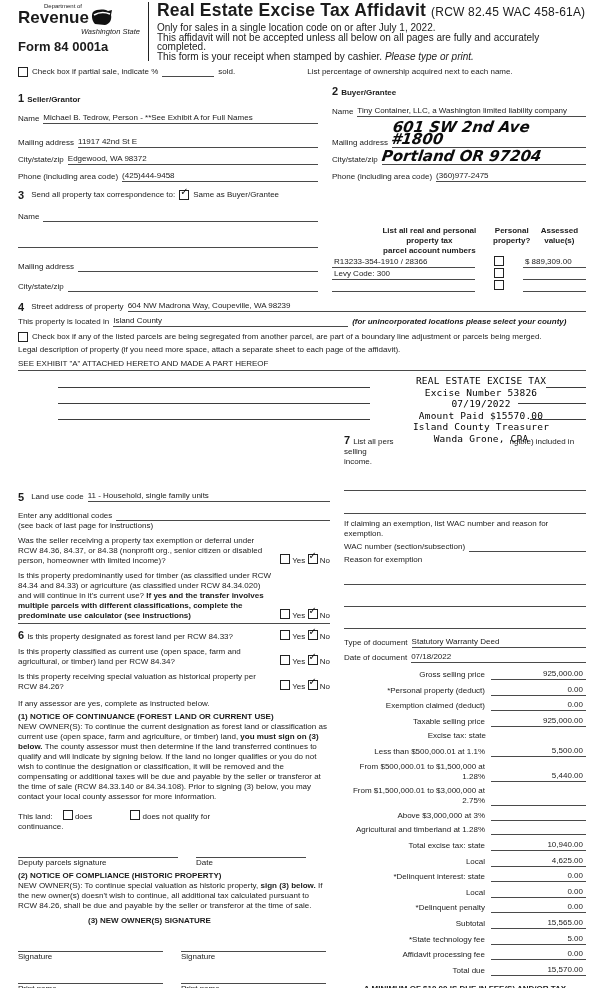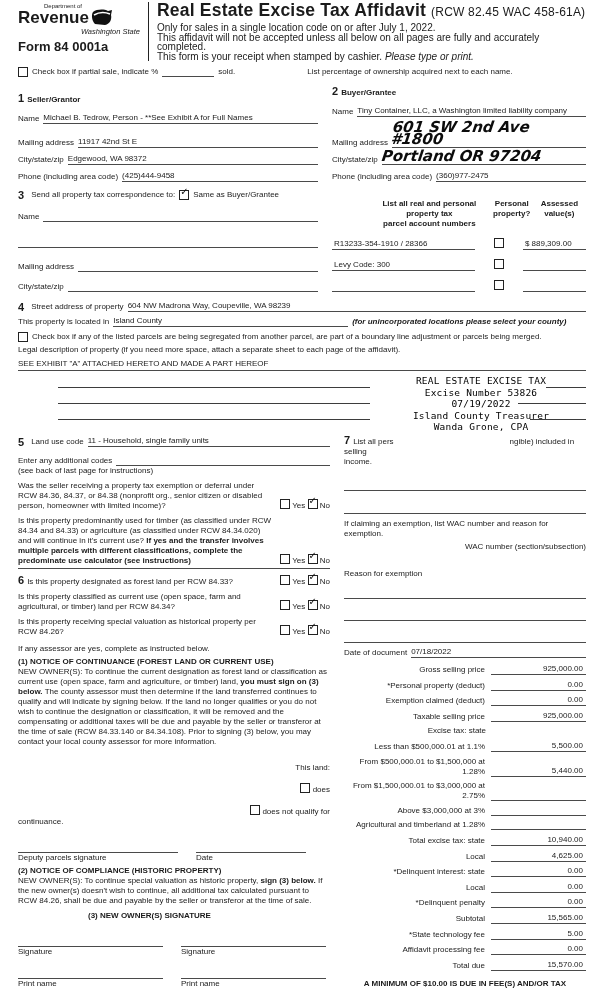--- a/index.html
+++ b/index.html
@@ -30,21 +30,21 @@
   
   .cols{display:flex;gap:14px;align-items:flex-end;}
   .lcol{width:300px;flex:none;}
   .rcol{flex:1;min-width:0;}
   .secno{font-size:11px;font-weight:bold;margin-right:3px;}
   .secttl{font-weight:bold;}
   .frow{display:flex;align-items:flex-end;gap:4px;margin-top:6px;}
   
   .phead{display:flex;text-align:center;font-weight:bold;margin-top:4px;margin-left:36px;}
   .ph1{width:152px;}.ph2{width:52px;}.ph3{width:66px;}
-  .prow{display:flex;align-items:flex-end;margin-top:9px;}
+  .prow{display:flex;align-items:flex-end;}
   .pnum{width:152px;padding-left:2px;}
   .pcbc{width:52px;text-align:center;align-self:center;}
   .pval{width:66px;padding-left:2px;}
   
   .stampzone{position:relative;height:46px;margin-top:8px;}
   .sline{position:absolute;border-bottom:1.5px solid #3d3d3d;height:0;}
   .stamp{position:absolute;left:352px;top:-4px;width:222px;text-align:center;
          font-family:"DejaVu Sans Mono","Liberation Mono",monospace;
          font-size:9.5px;line-height:11.5px;color:#000;letter-spacing:.2px;z-index:5;background:transparent;}
   
@@ -228,20 +228,21 @@
     <div class="sline" style="left:40px;top:8px;width:312px;"></div>
     <div class="sline" style="left:528px;top:8px;width:40px;"></div>
     <div class="sline" style="left:40px;top:24px;width:312px;"></div>
     <div class="sline" style="left:500px;top:24px;width:68px;"></div>
     <div class="sline" style="left:40px;top:40px;width:312px;"></div>
     <div class="sline" style="left:512px;top:40px;width:56px;"></div>
     <div class="stamp">
       <div>REAL ESTATE EXCISE TAX</div>
       <div>Excise Number 53826</div>
       <div>07/19/2022</div>
+      <div>Amount Paid $15570.00</div>
       <div>Island County Treasurer</div>
       <div>Wanda Grone, CPA</div>
     </div>
   </div>
 
   <div class="cols" style="margin-top:10px;">
 
     <div class="lcol" style="width:312px;">
       <div style="border-bottom:1px solid #4a4a4a;padding-bottom:2px;">
         <div class="row">
@@ -273,21 +274,21 @@
           <div class="grow">Is this property classified as current use (open space, farm and agricultural, or timber) land per RCW 84.34?</div>
           <div class="yn"><span class="cb"></span> <span>Yes</span> <span class="cb ck"></span> <span>No</span></div>
         </div>
         <div class="q">
           <div class="grow">Is this property receiving special valuation as historical property per RCW 84.26?</div>
           <div class="yn"><span class="cb"></span> <span>Yes</span> <span class="cb ck"></span> <span>No</span></div>
         </div>
         <div style="margin-top:7px;">If any assessor are yes, complete as instructed below.</div>
         <div class="b" style="margin-top:3px;">(1) NOTICE OF CONTINUANCE (FOREST LAND OR CURRENT USE)</div>
         <div><span>NEW OWNER(S): To continue the current designation as forest land or classification as current use (open space, farm and agriculture, or timber) land,</span> <b>you must sign on (3) below.</b> <span>The county assessor must then determine if the land transferred continues to qualify and will indicate by signing below. If the land no longer qualifies or you do not wish to continue the designation or classification, it will be removed and the compensating or additional taxes will be due and payable by the seller or transferor at the time of sale (RCW 84.33.140 or 84.34.108). Prior to signing (3) below, you may contact your local county assessor for more information.</span></div>
-        <div class="row" style="margin-top:16px;gap:10px;flex-direction:column;">
+        <div class="row" style="margin-top:8px;gap:10px;">
           <span>This land:</span>
           <span><span class="cb"></span> <span>does</span></span>
           <span style="margin-left:28px;"><span class="cb"></span> <span>does not qualify for</span></span>
         </div>
         <div>continuance.</div>
         <div class="row" style="margin-top:16px;gap:18px;">
           <span class="wl" style="width:160px;"></span>
           <span class="wl" style="width:110px;"></span>
         </div>
         <div class="row" style="gap:18px;">
@@ -316,30 +317,34 @@
       </div>
     </div>
 
     <div class="rcol">
       <div>
         <div><span class="secno">7</span><span>List all pers</span><span style="display:inline-block;width:116px;"></span><span>ngible) included in selling</span></div>
         <div>income.</div>
         <div class="wl" style="margin-top:14px;"></div>
         <div class="wl" style="margin-top:13px;"></div>
         <div style="margin-top:5px;">If claiming an exemption, list WAC number and reason for exemption.</div>
-        <div class="row" style="margin-top:3px;flex-direction:column;">
+        <div class="row" style="margin-top:3px;">
           <span>WAC number (section/subsection)</span>
           <span class="wl grow"></span>
         </div>
         <div style="margin-top:3px;">Reason for exemption</div>
         <div class="wl" style="margin-top:10px;"></div>
         <div class="wl" style="margin-top:12px;"></div>
         <div class="wl" style="margin-top:12px;"></div>
       </div>
 
+      <div class="row" style="margin-top:8px;">
+        <span>Type of document</span>
+        <span class="wl grow">Statutory Warranty Deed</span>
+      </div>
       <div class="row" style="margin-top:4px;">
         <span>Date of document</span>
         <span class="wl grow">07/18/2022</span>
       </div>
 
       <div style="margin-top:6px;">
 
           <div class="trow">
             <span class="tlabel">Gross selling price</span>
             <span class="tval wl">925,000.00</span>

